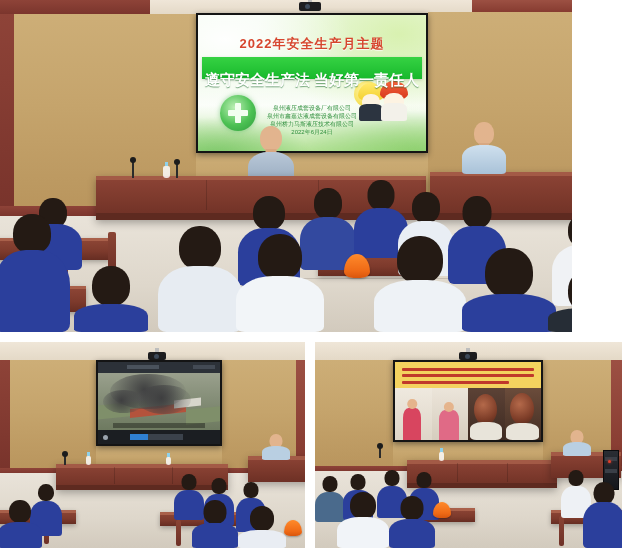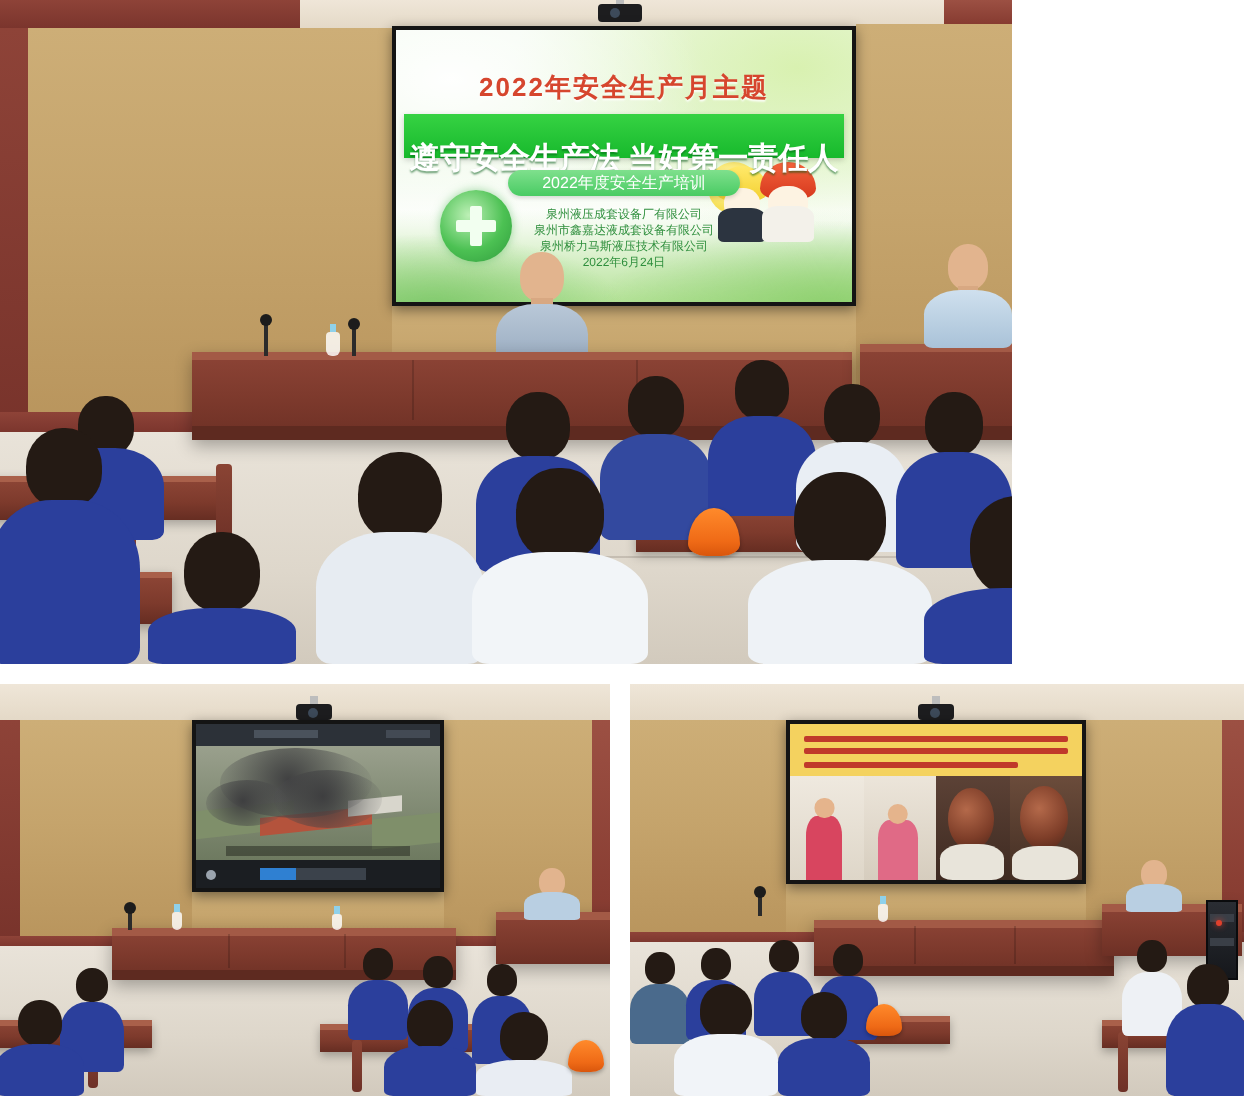--- a/index.html
+++ b/index.html
@@ -130,21 +130,21 @@
   
   .gutter{position:absolute;background:#ffffff;}
 
   .blur{filter:blur(0.35px);}
 </style>
 </head>
 <body>
 
 <div id="stage">
 
-  <div class="panel blur" style="left:0;top:0;width:506px;height:332px;">
+  <div class="panel blur" style="left:0;top:0;width:572px;height:332px;">
 
     <div class="ceiling" style="height:14px;"></div>
     <div class="wallred" style="left:0;top:0;width:150px;height:16px;"></div>
     <div class="wallred lt" style="left:472px;top:0;width:150px;height:14px;"></div>
     <div class="wallwood" style="left:0;top:14px;width:196px;height:204px;"></div>
     <div class="wallwood" style="left:428px;top:12px;width:194px;height:206px;"></div>
     <div class="wallwood" style="left:196px;top:150px;width:232px;height:68px;"></div>
     <div class="wallred" style="left:0;top:14px;width:14px;height:204px;"></div>
     <div class="wallred lt" style="left:606px;top:12px;width:16px;height:206px;"></div>
     <div class="wallred" style="left:0;top:206px;width:622px;height:12px;"></div>
@@ -173,23 +173,20 @@
           <div class="face"></div>
           <div class="body" style="background:#f3f1ea;"></div>
         </div>
 
         <div class="slide-title1" style="top:20px;font-size:13px;">2022年安全生产月主题</div>
 
         <div class="slide-band" style="left:4px;right:4px;top:42px;height:22px;">
           <span style="font-size:15px;line-height:22px;margin-top:12px;">遵守安全生产法 当好第一责任人</span>
         </div>
 
-        <div class="slide-pill" style="left:56px;right:56px;top:70px;height:13px;">
-          <span style="font-size:8px;line-height:13px;">2022年度安全生产培训</span>
-        </div>
 
         <div class="slide-lines" style="top:90px;font-size:6px;">
           <i>泉州液压成套设备厂有限公司</i>
           <i>泉州市鑫嘉达液成套设备有限公司</i>
           <i>泉州桥力马斯液压技术有限公司</i>
           <i>2022年6月24日</i>
         </div>
       </div>
     </div>
 

